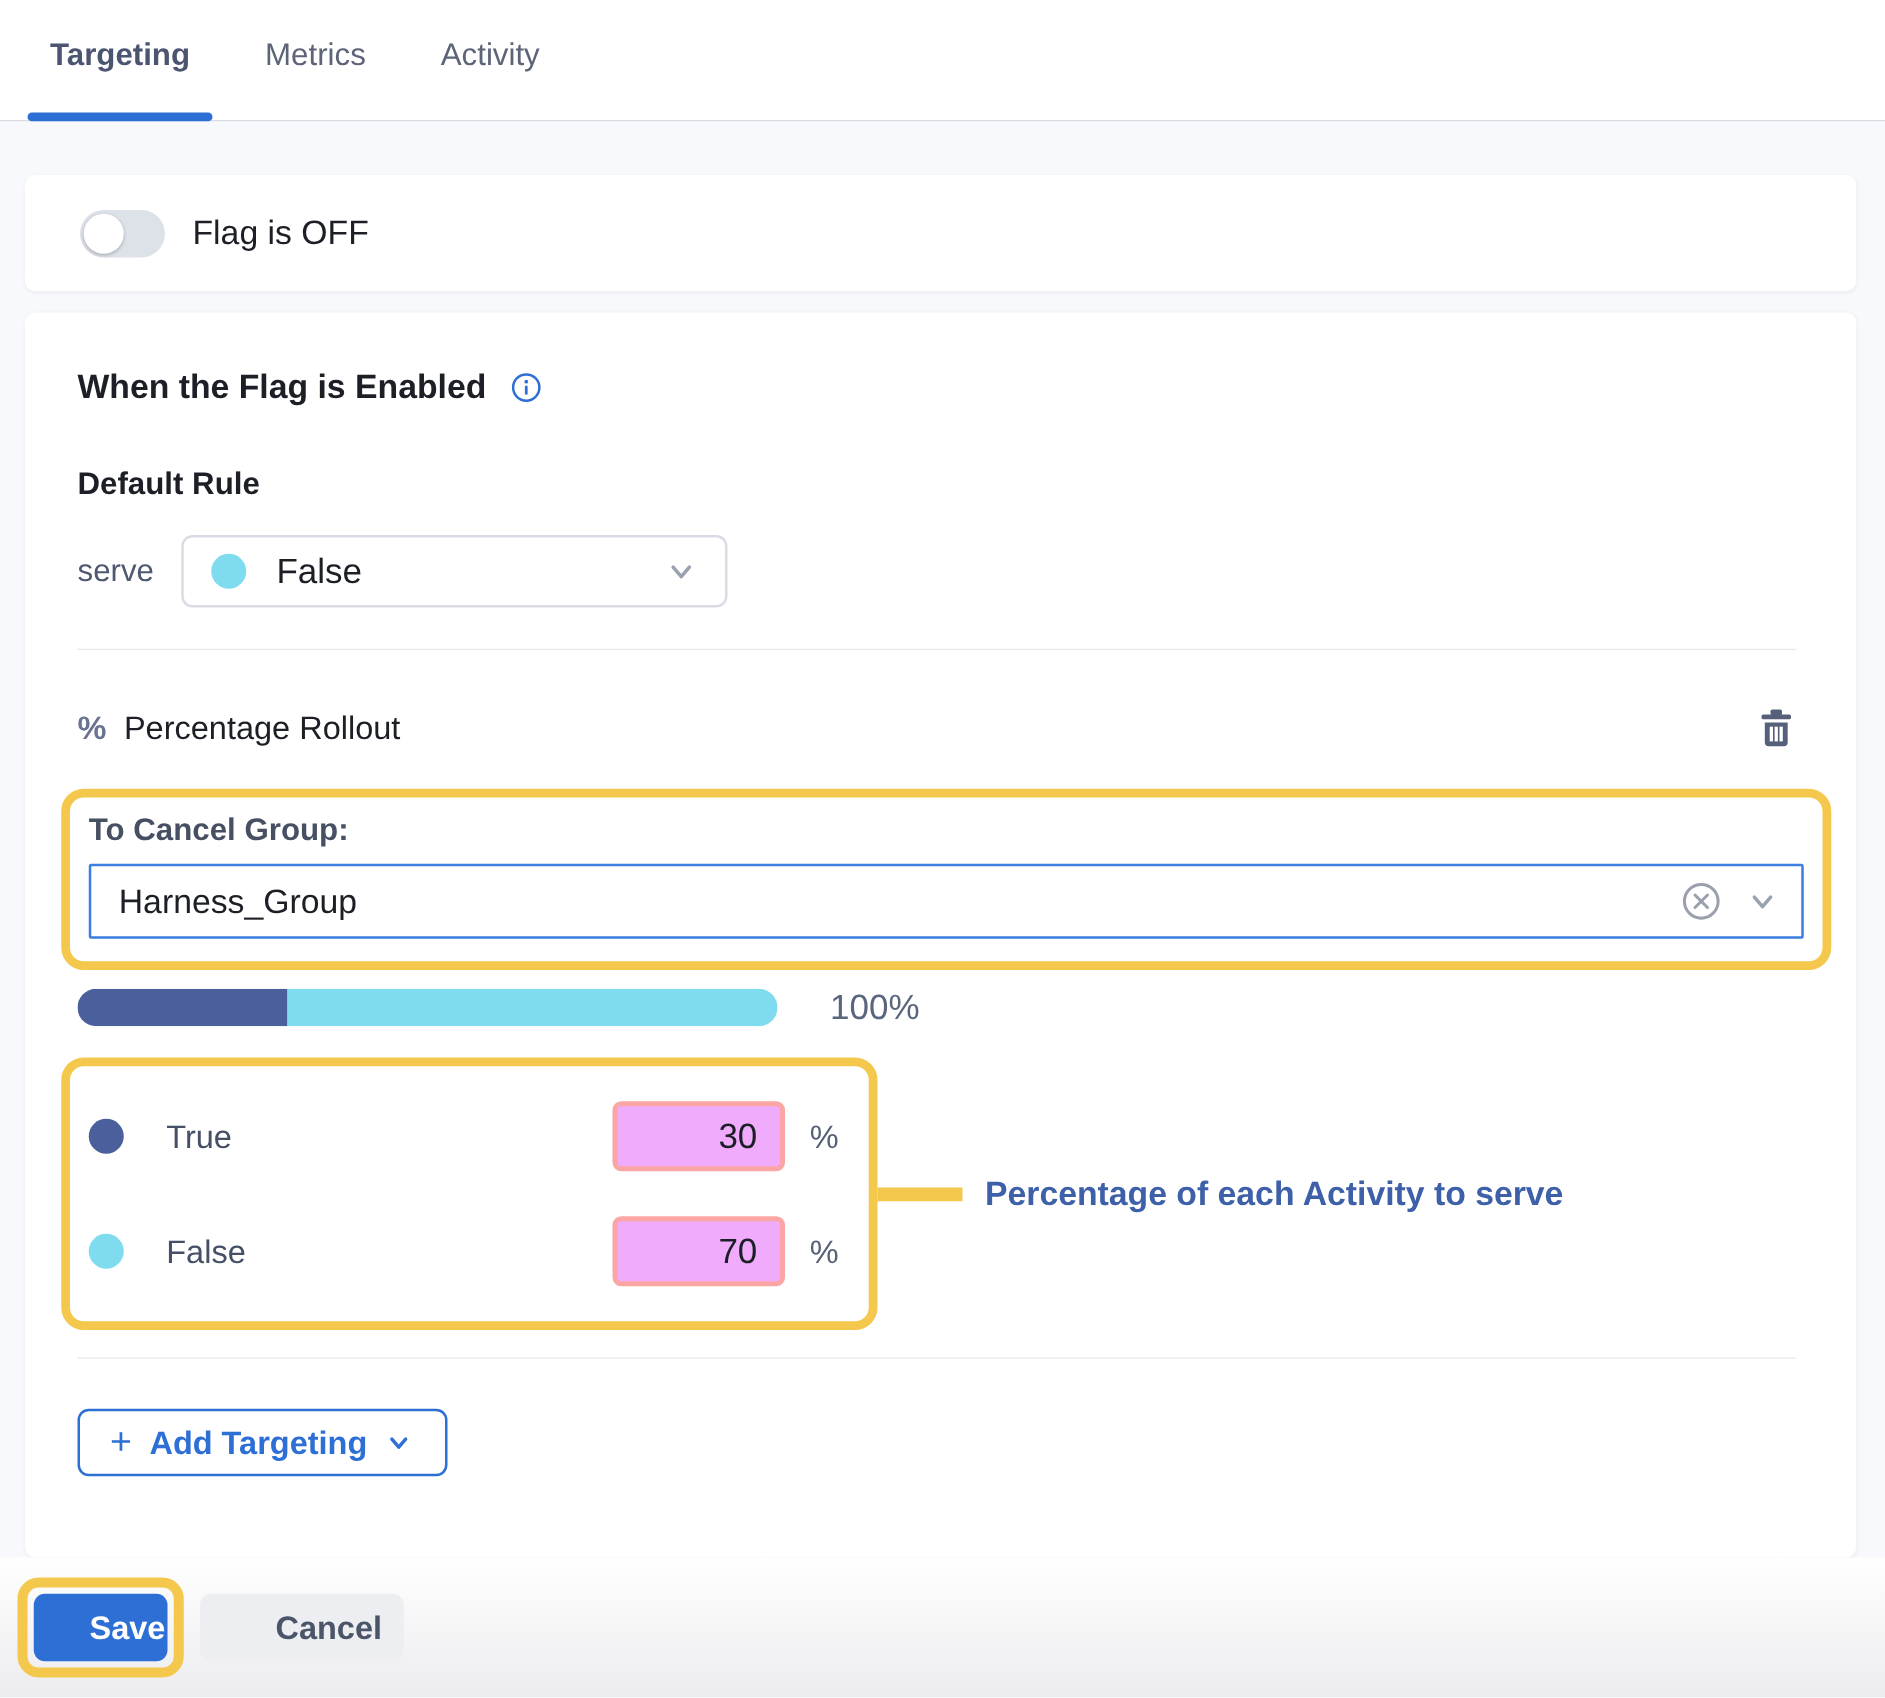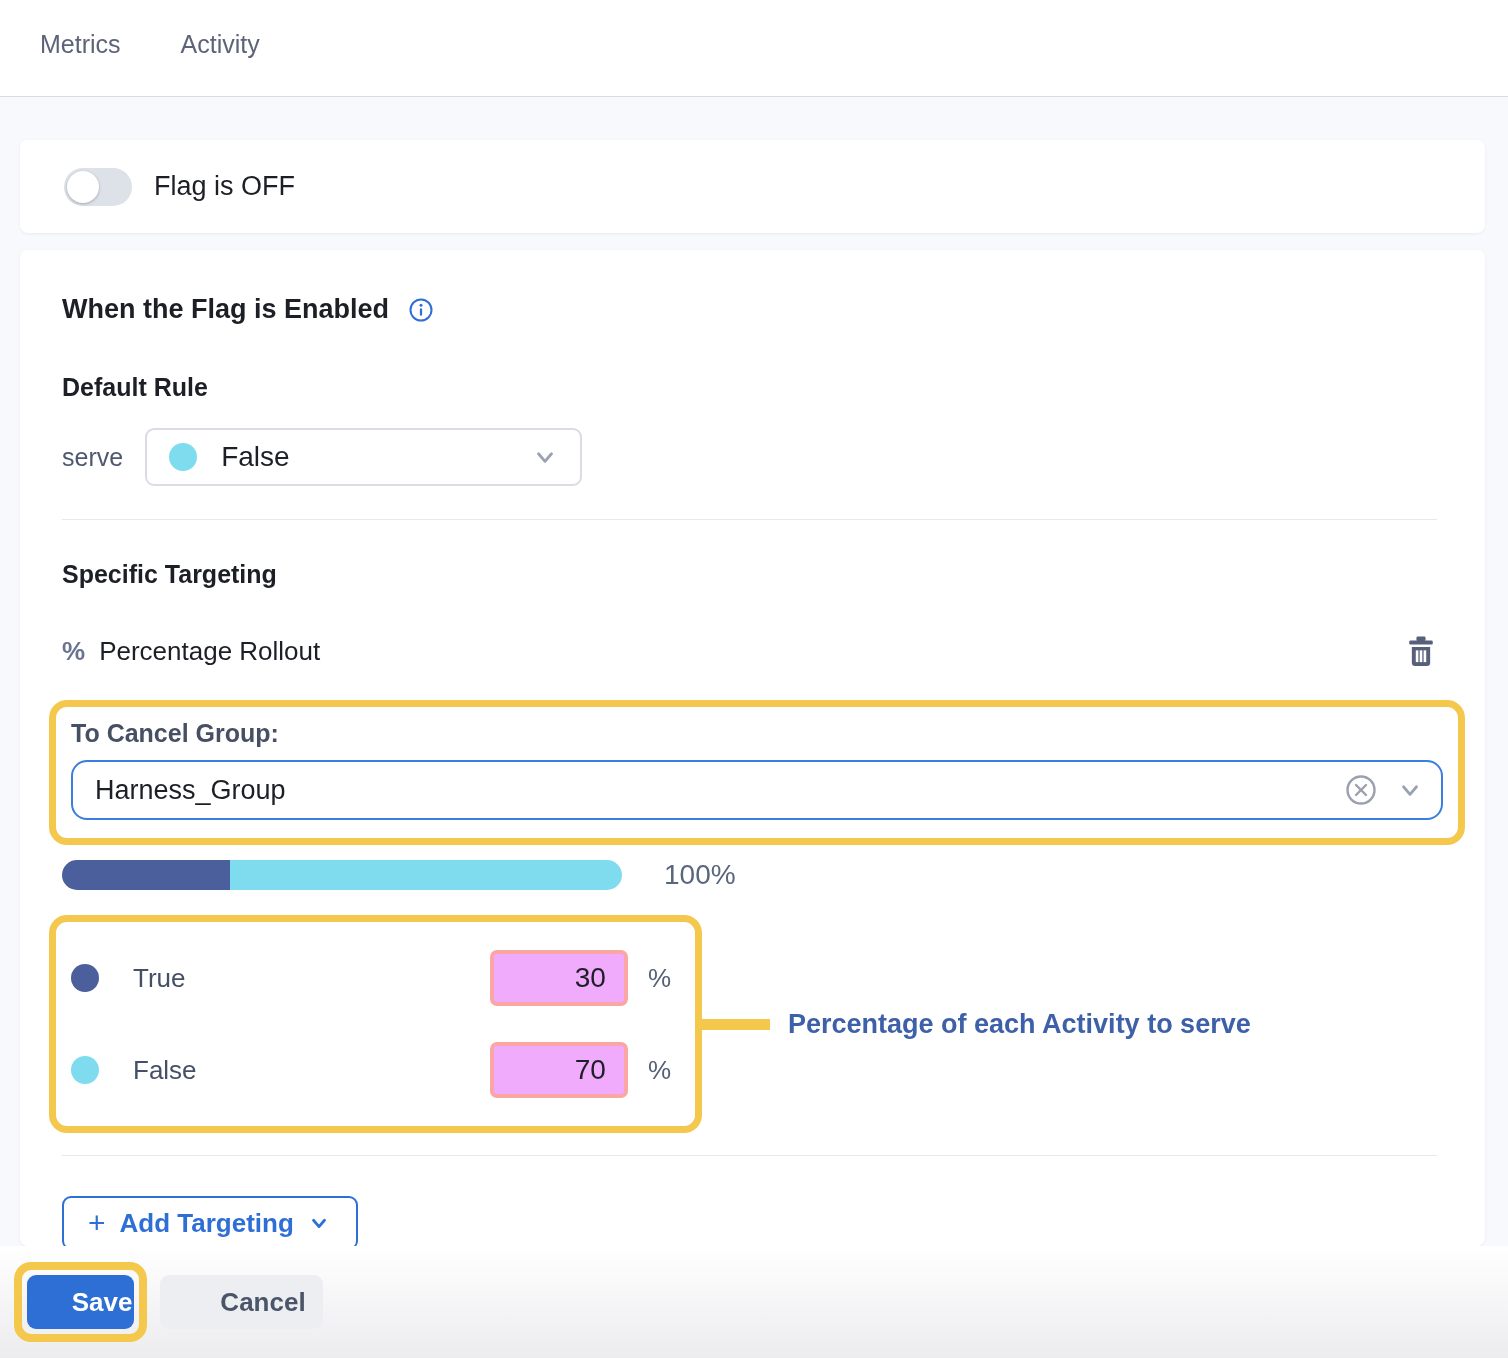--- a/index.html
+++ b/index.html
@@ -70,21 +70,21 @@
   .rollout-row { margin-top:45px; display:flex; align-items:center; }
   .pct-icon { font-size:26px; font-weight:bold; color:#6a7390; margin-right:14px; }
   .rollout-label { font-size:26px; color:#1d1f26; flex:1; }
   .trash-btn { width:32px; height:34px; cursor:pointer; }
 
   
   .hl { border:7px solid #f4c74d; border-radius:18px; background:#ffffff; }
   .hl-group { margin-top:32px; margin-left:-13px; width:1416px; padding:12px 15px 18px 15px; }
   .group-label { font-size:25px; font-weight:bold; color:#474f63; }
   .group-input {
-    margin-top:12px; height:60px; border:2px solid #3b7de0; border-radius:16px;
+    margin-top:12px; height:60px; border:2px solid #3b7de0; border-radius:2px;
     display:flex; align-items:center; padding:0 18px 0 22px; background:#fff; cursor:text;
   }
   .group-input .value { font-size:27px; color:#1d1f26; flex:1; }
   .clear-icon { width:32px; height:32px; cursor:pointer; margin-right:20px; }
 
   
   .bar-row { margin-top:14px; display:flex; align-items:center; }
   .weight-bar { width:560px; height:30px; border-radius:15px; overflow:hidden; display:flex; }
   .weight-seg { height:100%; }
   .bar-total { margin-left:42px; font-size:28px; color:#5a657e; }
@@ -126,20 +126,24 @@
     cursor:pointer; font-family:"Liberation Sans","DejaVu Sans",sans-serif;padding-left:43px;
   }
   .btn-save { width:107px; background:#2e6fd6; color:#ffffff; }
   .btn-cancel { width:163px; background:#edeef2; color:#4b5568; margin-left:13px; }
 </style>
 </head>
 <body>
 
 <div class="header">
   <div class="tabs">
+    <div class="tab active">
+      <span>Targeting</span>
+      <div class="tab-underline"></div>
+    </div>
     <div class="tab">
       <span>Metrics</span>
       
     </div>
     <div class="tab">
       <span>Activity</span>
       
     </div>
   </div>
 </div>
@@ -170,21 +174,20 @@
       <span class="variation-dot" style="background: rgb(127, 220, 239);"></span>
       <span class="value">False</span>
       <svg class="chev" viewBox="0 0 24 24">
         <polyline points="6,9 12,16 18,9" fill="none" stroke="#9aa1b0" stroke-width="2.6" stroke-linecap="round" stroke-linejoin="round"></polyline>
       </svg>
     </div>
   </div>
 
   <div class="divider"></div>
 
-  <div class="sub-heading spec-heading">Specific Targeting</div>
 
   <div class="rollout-row">
     <span class="pct-icon">%</span>
     <span class="rollout-label">Percentage Rollout</span>
     <svg class="trash-btn" viewBox="0 0 24 26">
       <rect x="3" y="5" width="18" height="3" rx="1" fill="#57607a"></rect>
       <rect x="8.5" y="2" width="7" height="3.4" rx="1" fill="#57607a"></rect>
       <path d="M5 10 h14 v12 a2.5 2.5 0 0 1 -2.5 2.5 h-9 a2.5 2.5 0 0 1 -2.5 -2.5 Z" fill="#57607a"></path>
       <rect x="8" y="12.5" width="2" height="9" fill="#ffffff"></rect>
       <rect x="11" y="12.5" width="2" height="9" fill="#ffffff"></rect>

